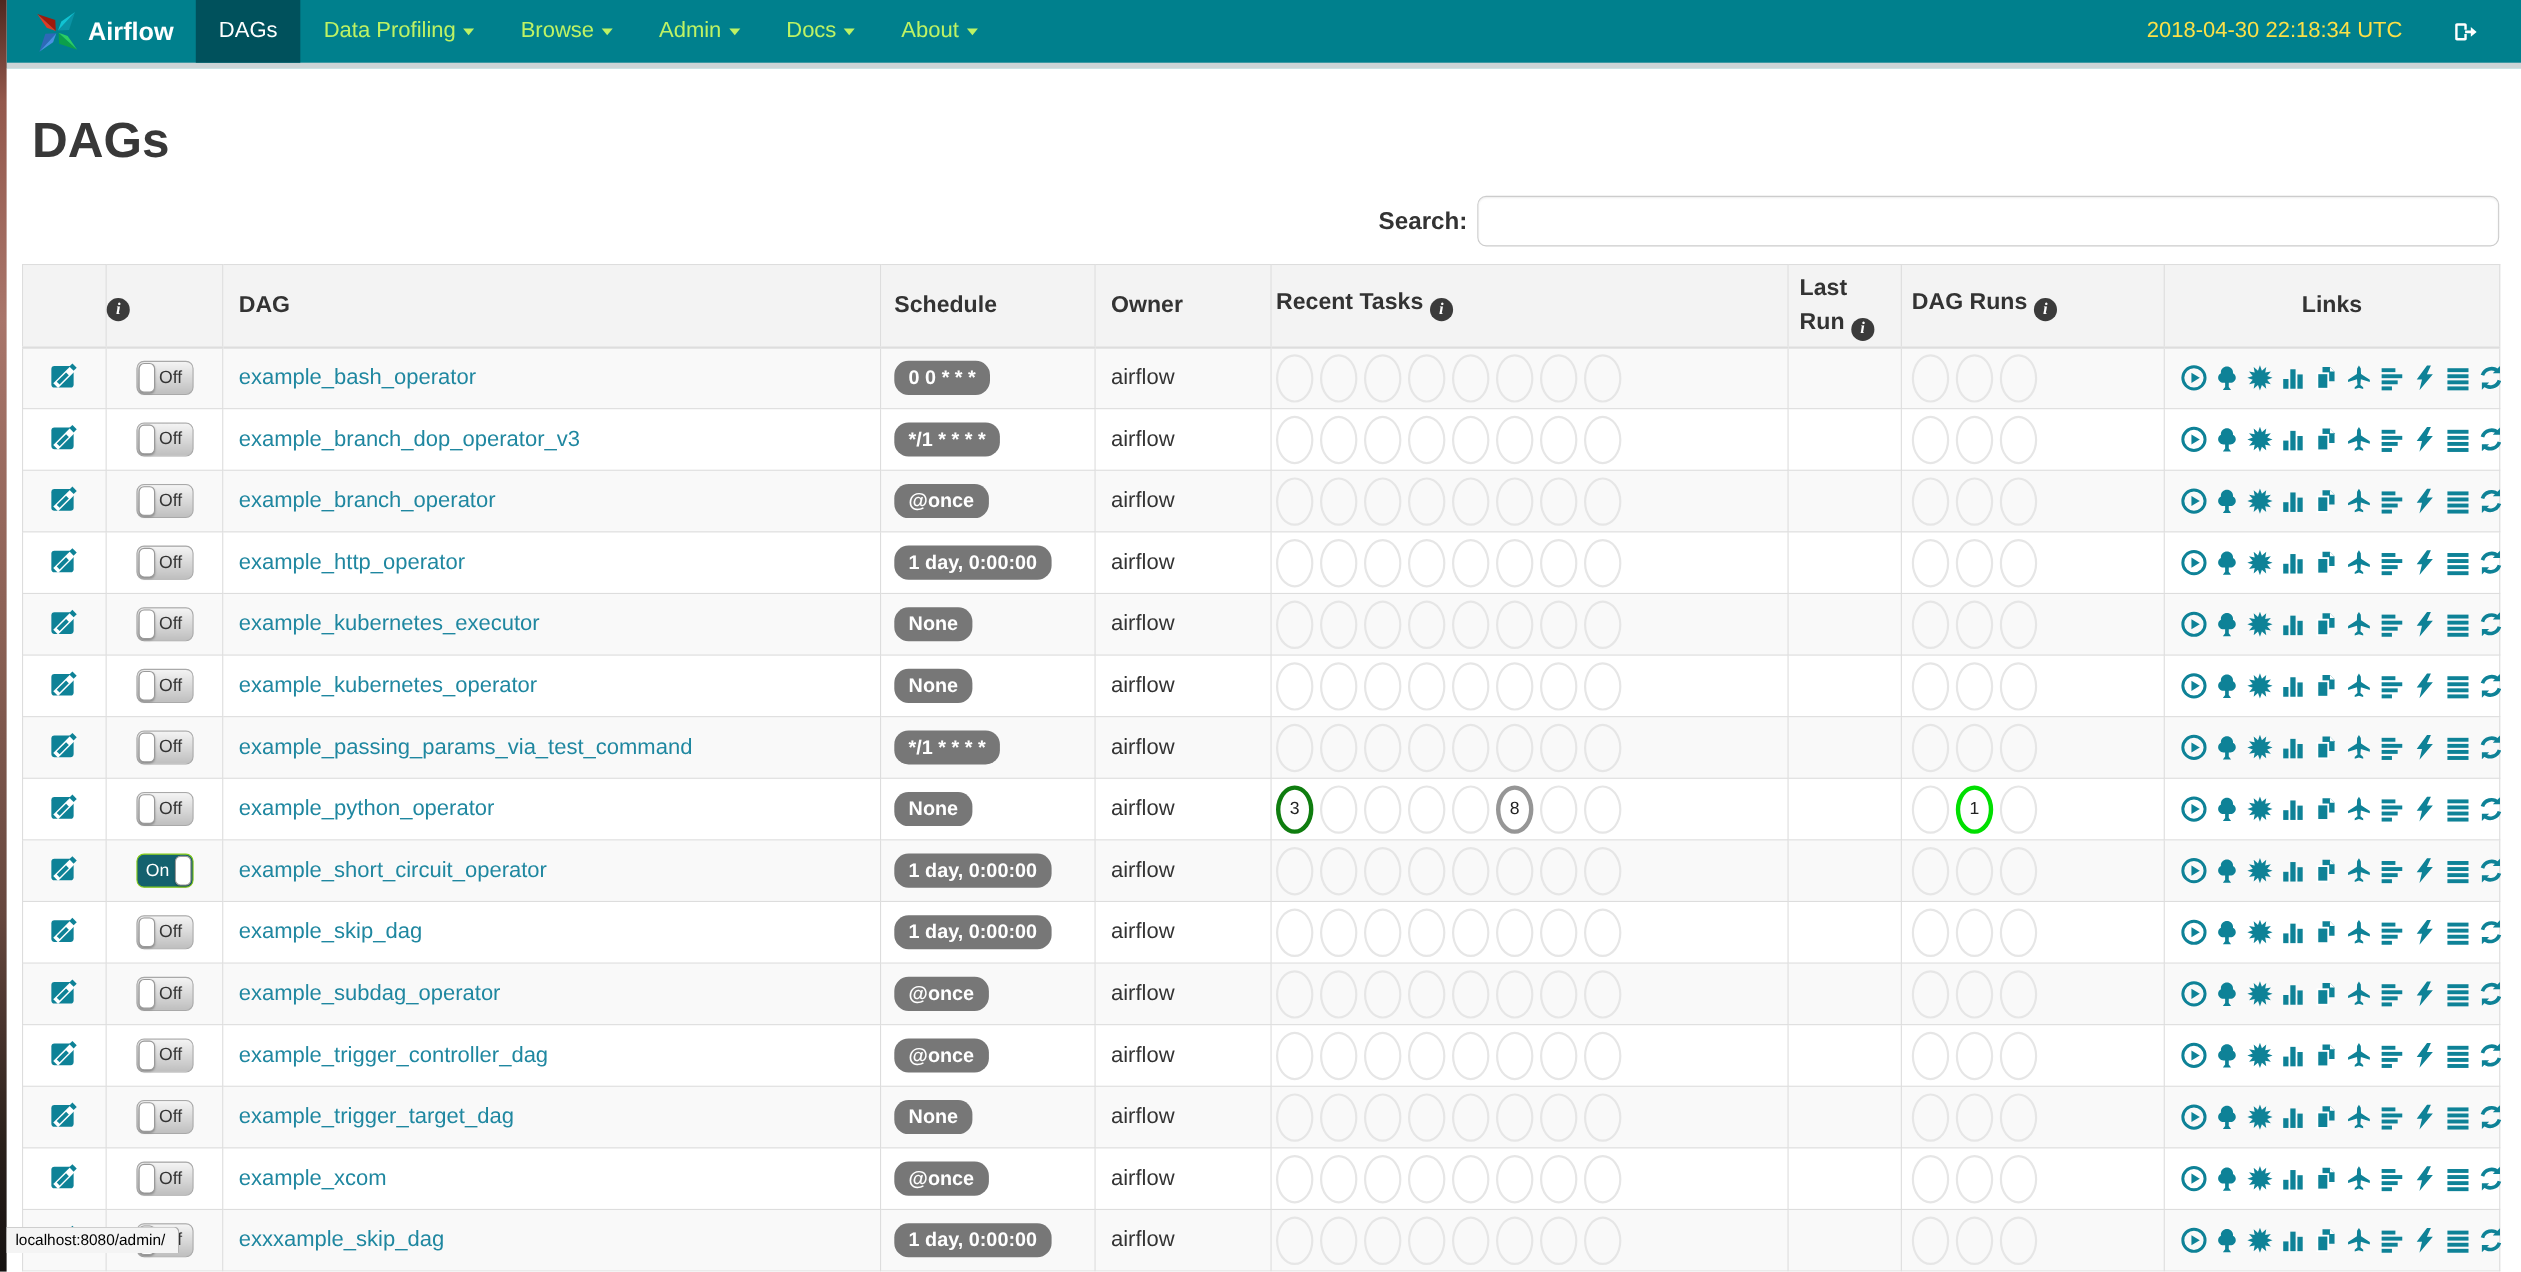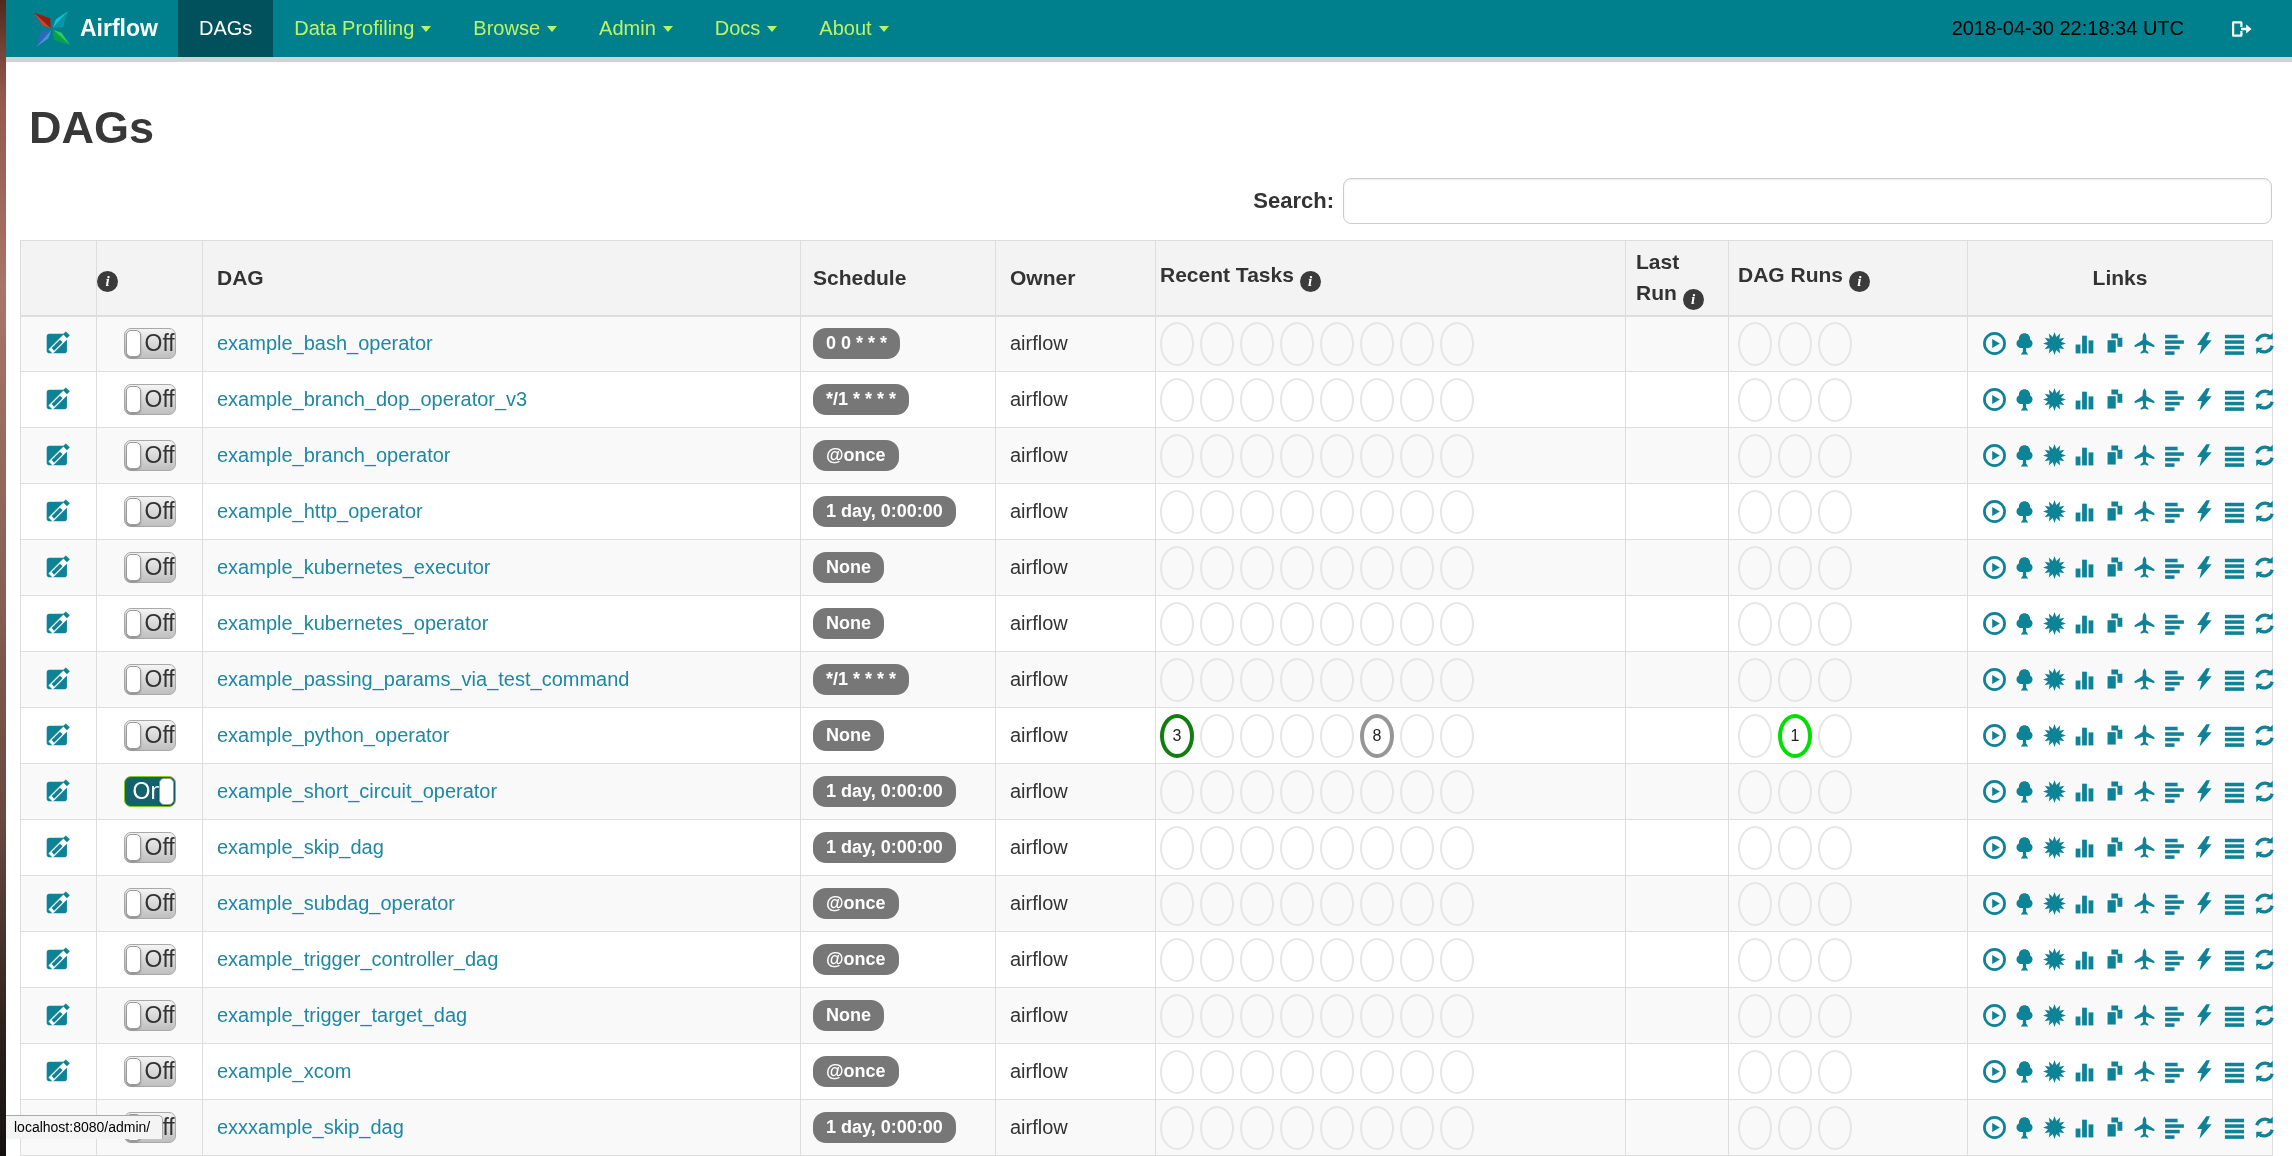--- a/index.html
+++ b/index.html
@@ -18,21 +18,21 @@
   .brand { display:flex; align-items:center; padding-left:26px; cursor:pointer; }
   .brand-logo { width:40px; height:40px; margin-right:8px; }
   .brand-name { font-size:23px; font-weight:bold; color:#fff; }
   .nav-items { display:flex; list-style:none; margin-left:20px; }
   .nav-item { display:flex; align-items:center; padding:0 21px; font-size:20px;
     color:#bef264; cursor:pointer; white-space:nowrap; }
   .nav-item.active { background:var(--navbar-active-bg,#00515c); color:#fff; }
   .caret { display:inline-block; width:0; height:0; border-left:5.5px solid transparent;
     border-right:5.5px solid transparent; border-top:6px solid currentColor; margin-left:7px; }
   .nav-right { margin-left:auto; display:flex; align-items:center; padding-right:40px; }
-  .nav-clock { font-size:20px; color:#000000; margin-right:44px; }
+  .nav-clock { font-size:20px; color:#fde047; margin-right:44px; }
   .signout { width:24px; height:24px; color:#fff; cursor:pointer; }
 
   
   .page-title { margin:40px 0 24px 29px; font-size:45px; font-weight:bold; color:#383838; }
   .search-row { display:flex; justify-content:flex-end; align-items:center; margin:0 20px 16px 0; }
   .search-label { font-size:22px; font-weight:bold; color:#333; margin-right:9px; }
   .search-input { width:929px; height:46px; border:1px solid #ccc; border-radius:8px;
     box-shadow:inset 0 1px 2px rgba(0,0,0,.08); font-size:20px; padding:0 12px; outline:none; }
 
   
@@ -58,21 +58,21 @@
   .info-badge::before { content:"i"; }
 
   .dag-link { color:var(--link,#1f87a0); text-decoration:none; cursor:pointer; }
   .owner-text { color:#333; }
 
   .badge-schedule { display:inline-block; background:var(--badge-bg,#777); color:#fff;
     font-size:18px; font-weight:bold; padding:5px 13px; border-radius:13px; white-space:nowrap; }
 
   
   .toggle { position:relative; display:inline-flex; align-items:center; width:52px; height:31px;
-    border-radius:7px; cursor:pointer; font-size:23px; }
+    border-radius:7px; cursor:pointer; font-size:16px; }
   .toggle.off { background:linear-gradient(#f4f4f4,#bfbfbf); border:1px solid #a9a9a9; color:#333; }
   .toggle.on  { background:#14616e; border:1px solid #84cc16; color:#fff; }
   .toggle-knob { position:absolute; top:1px; width:15px; height:27px; background:#fff;
     border:1px solid #9a9a9a; border-radius:5px; box-shadow:0 1px 2px rgba(0,0,0,.3); }
   .toggle.off .toggle-knob { left:1px; }
   .toggle.on  .toggle-knob { right:1px; }
   .toggle.off .toggle-label { margin-left:20px; }
   .toggle.on  .toggle-label { margin-left:8px; }
 
   

